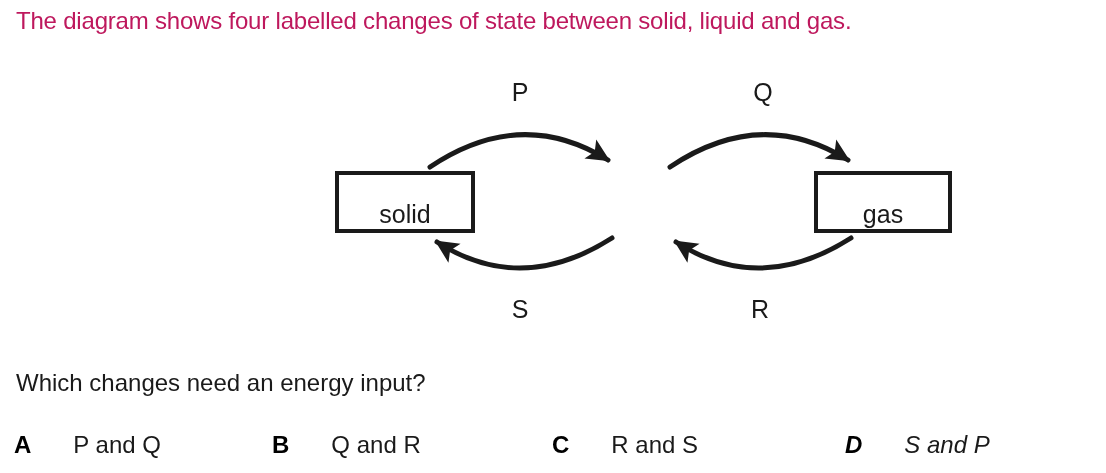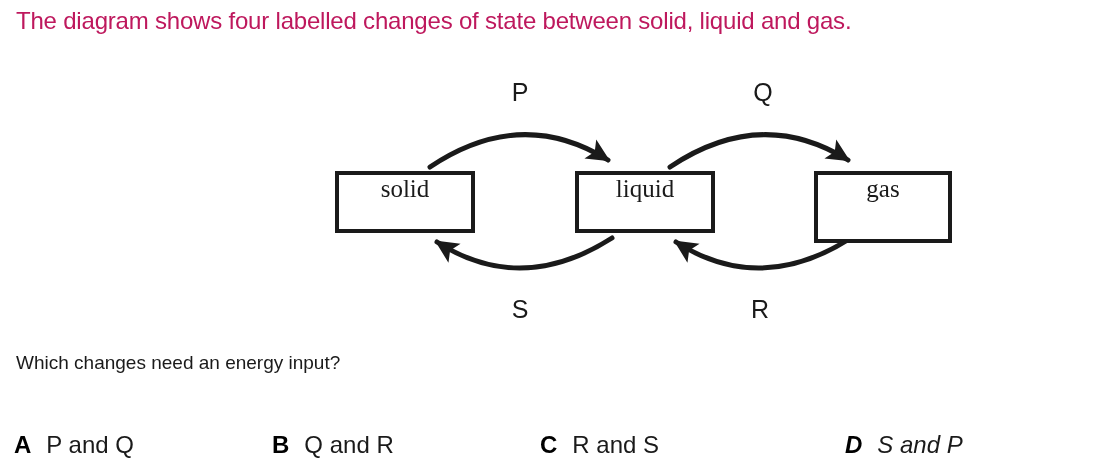--- a/index.html
+++ b/index.html
@@ -34,30 +34,29 @@
     width: 1106px;
     height: 270px;
   }
 
   .state-box {
     position: absolute;
     box-sizing: border-box;
     border: 4px solid #1a1a1a;
     background: #ffffff;
     display: flex;
-    align-items: flex-start;
+    align-items: flex-end;
     justify-content: center;
     font-size: 25px;
     color: #1a1a1a;
     z-index: 3;
-    font-family: Liberation Serif, serif;
   }
   .box-solid  { left: 335px; top: 111px; width: 140px; height: 62px; }
   .box-liquid { left: 575px; top: 111px; width: 140px; height: 62px; }
-  .box-gas    { left: 814px; top: 111px; width: 138px; height: 72px; }
+  .box-gas    { left: 814px; top: 111px; width: 138px; height: 62px; }
 
   .arc-svg {
     position: absolute;
     left: 0;
     top: 0;
     width: 1106px;
     height: 270px;
     z-index: 2;
   }
 
@@ -70,22 +69,22 @@
     z-index: 4;
   }
   .lbl-p { left: 490px; top: 18px; }
   .lbl-q { left: 733px; top: 18px; }
   .lbl-s { left: 490px; top: 235px; }
   .lbl-r { left: 730px; top: 235px; }
 
   .question {
     position: absolute;
     left: 16px;
-    top: 348px;
-    font-size: 19px;
+    top: 368px;
+    font-size: 24px;
     line-height: 30px;
     white-space: nowrap;
     color: #1a1a1a;
   }
 
   .options {
     position: absolute;
     left: 0;
     top: 428px;
     width: 1106px;
@@ -101,25 +100,25 @@
   .opt-letter {
     font-size: 24px;
     font-weight: bold;
     color: #000000;
     display: inline-block;
   }
   .opt-text {
     font-size: 24px;
     color: #1a1a1a;
     display: inline-block;
-    margin-left: 15px;
+    margin-left: 42px;
   }
   .opt-a { left: 14px; }
   .opt-b { left: 272px; }
-  .opt-c { left: 540px; text-align: right; }
+  .opt-c { left: 552px; text-align: right; }
   .opt-d { left: 845px; font-style: italic; }
 </style>
 </head>
 <body>
 
 <div class="stem">The diagram shows four labelled changes of state between solid, liquid and gas.</div>
 
 <div class="diagram">
 
   <svg class="arc-svg" viewBox="0 0 1106 270">
@@ -133,23 +132,20 @@
 
     <path d="M 670 107 Q 761 46 848 100" fill="none" stroke="#1a1a1a" stroke-width="5" stroke-linecap="round" marker-end="url(#ah)"></path>
 
     <path d="M 612 178 Q 521 236 437 182" fill="none" stroke="#1a1a1a" stroke-width="5" stroke-linecap="round" marker-end="url(#ah)"></path>
 
     <path d="M 851 178 Q 760 236 676 182" fill="none" stroke="#1a1a1a" stroke-width="5" stroke-linecap="round" marker-end="url(#ah)"></path>
   </svg>
 
   <div class="state-box box-solid">
     <span>solid</span>
-  </div>
-  <div class="state-box box-liquid">
-    <span>liquid</span>
   </div>
   <div class="state-box box-gas">
     <span>gas</span>
   </div>
 
   <div class="arc-label lbl-p">P</div>
   <div class="arc-label lbl-q">Q</div>
   <div class="arc-label lbl-s">S</div>
   <div class="arc-label lbl-r">R</div>
 </div>

